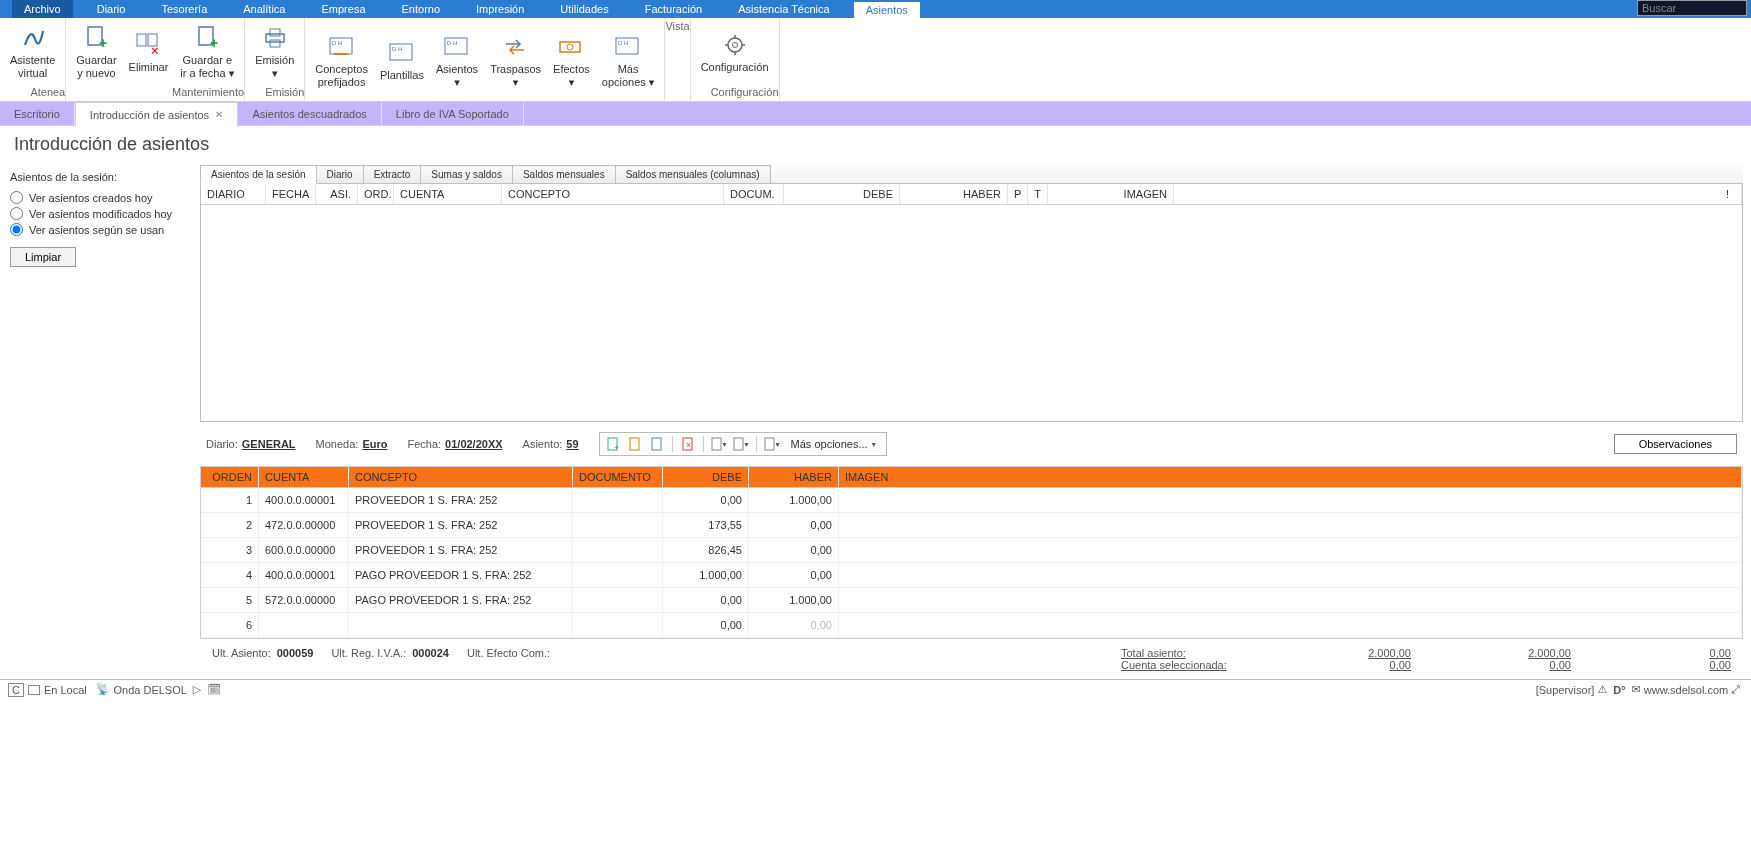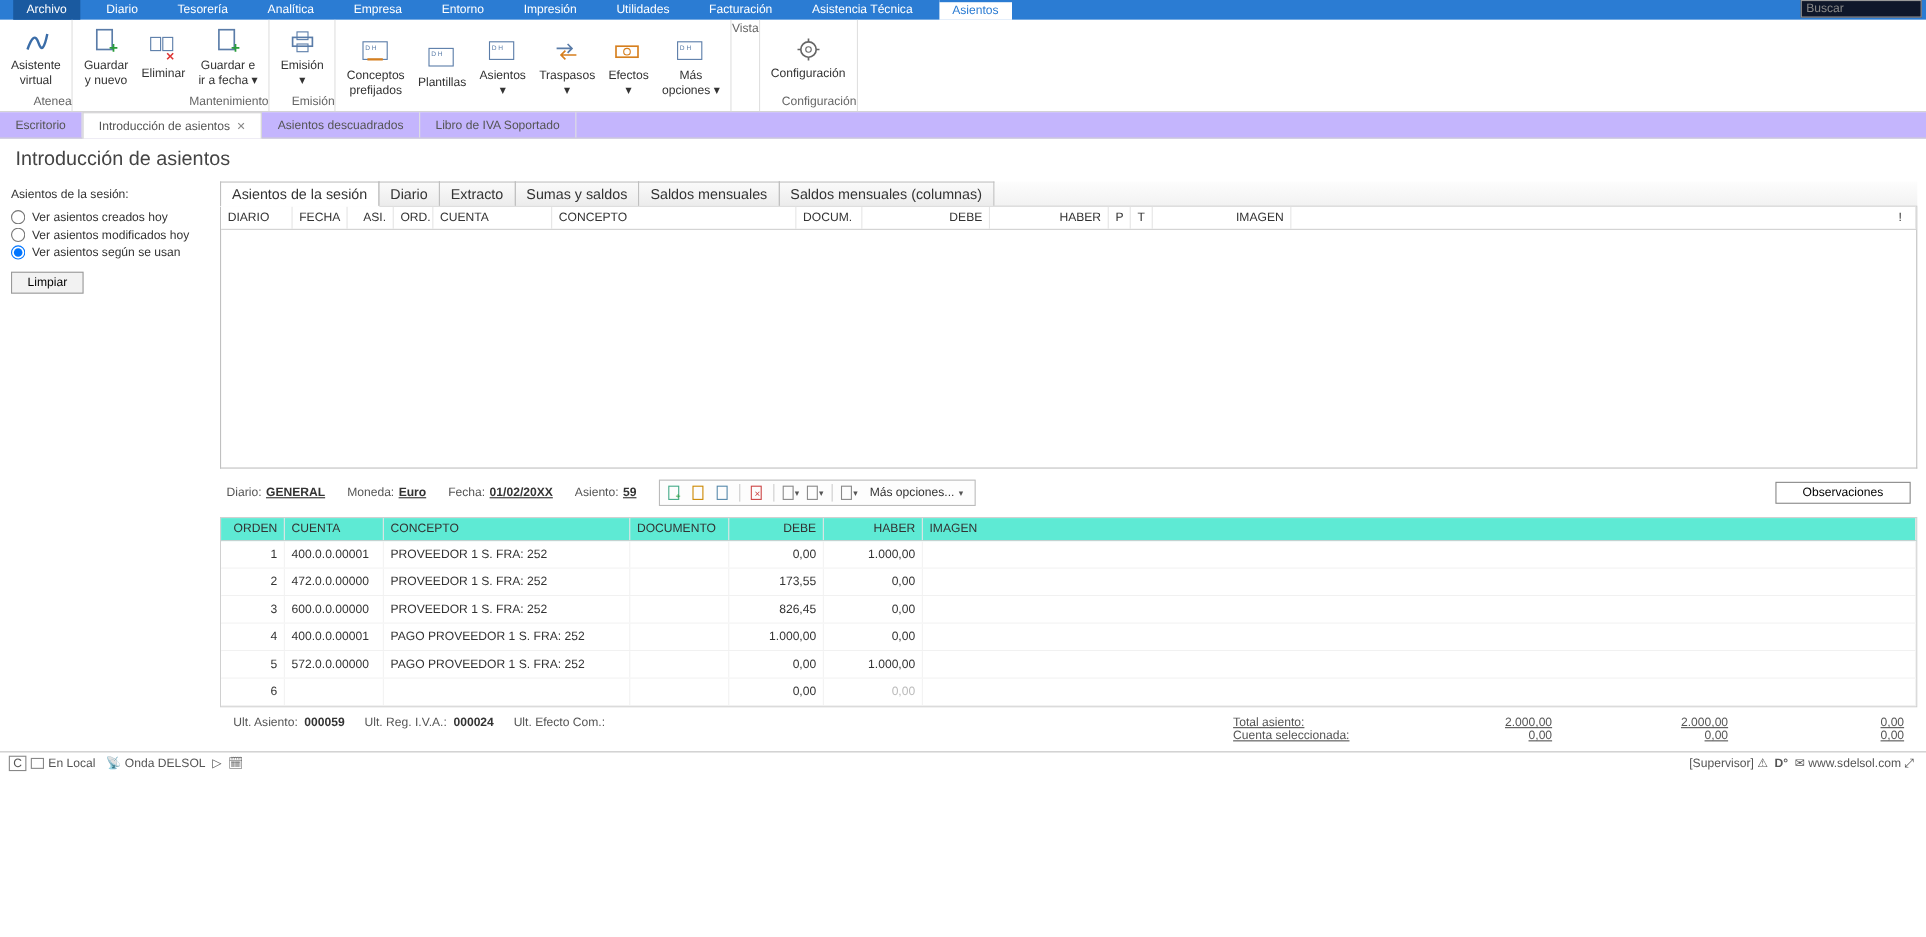--- a/index.html
+++ b/index.html
@@ -38,41 +38,41 @@
 .left-panel { width: 200px; padding: 6px 10px; }
 .left-panel .panel-title { font-size: 11px; color: #333; margin-bottom: 8px; }
 .radio-row { display: flex; align-items: center; gap: 6px; font-size: 11px; margin: 3px 0; cursor: pointer; }
 .radio-row input { margin: 0; }
 .btn-limpiar { margin-top: 8px; padding: 3px 14px; font-size: 11px; border: 1px solid #999; background: #f2f2f2; cursor: pointer; }
 
 .right-panel { flex: 1; padding: 0 8px 0 0; }
 
 
 .sub-tabs { display: flex; border-bottom: 1px solid #c0c0c0; background: linear-gradient(#fdfdfd,#f2f2f2); }
-.sub-tab { padding: 3px 10px; font-size: 13px; border: 1px solid #c0c0c0; border-bottom: none; margin-right: -1px; background: linear-gradient(#fafafa,#ececec); cursor: pointer; }
+.sub-tab { padding: 3px 10px; font-size: 10px; border: 1px solid #c0c0c0; border-bottom: none; margin-right: -1px; background: linear-gradient(#fafafa,#ececec); cursor: pointer; }
 .sub-tab.active { background: #fff; border-bottom: 1px solid #fff; margin-bottom: -1px; }
 
 
 .grid-box { border: 1px solid #c0c0c0; border-top: none; height: 238px; background: #fff; }
 .grid-head { display: flex; border-bottom: 1px solid #d0d0d0; background: #fff; }
 .gh { padding: 4px 6px; font-size: 11px; color: #333; border-right: 1px solid #e5e5e5; }
 
 
 .entry-header { display: flex; align-items: center; gap: 20px; padding: 10px 6px 10px 6px; font-size: 11px; }
 .entry-header .lbl { color: #555; }
 .entry-header .val { font-weight: bold; margin-left: 4px; text-decoration: underline; }
 .mini-toolbar { display: flex; border: 1px solid #bbb; padding: 2px 4px; gap: 4px; align-items: center; background: #fdfdfd; }
 .mini-btn { width: 18px; height: 18px; border: 1px solid transparent; display: flex; align-items: center; justify-content: center; font-size: 10px; cursor: pointer; }
 .mini-sep { width: 1px; height: 16px; background: #ccc; margin: 0 2px; }
 .mas-opc { font-size: 11px; padding: 2px 6px; cursor: pointer; display: flex; align-items: center; gap: 4px; }
 .btn-observ { padding: 3px 24px; font-size: 11px; border: 1px solid #888; background: #fff; cursor: pointer; margin-left: auto; }
 
 
 .lower-grid { border: 1px solid #d0d0d0; }
-.lg-head { display: flex; background: #5eead4; border-bottom: 1px solid #d0d0d0; }
+.lg-head { display: flex; background: #f97316; border-bottom: 1px solid #d0d0d0; }
 .lgh { padding: 4px 6px; font-size: 11px; color: #333; border-right: 1px solid #e5e5e5; }
 .lg-body { max-height: 200px; overflow: auto; }
 .lg-row { display: flex; border-bottom: 1px solid #f0f0f0; background: #fff; }
 .lg-row.editing { background: #fff; }
 .lg-cell { padding: 6px 6px; font-size: 11px; border-right: 1px solid #f2f2f2; }
 
 
 .footer-info { display: flex; padding: 8px 12px; font-size: 11px; color: #555; align-items: flex-start; }
 .footer-left { display: flex; gap: 6px; }
 .footer-left .bold { font-weight: bold; color: #333; }

